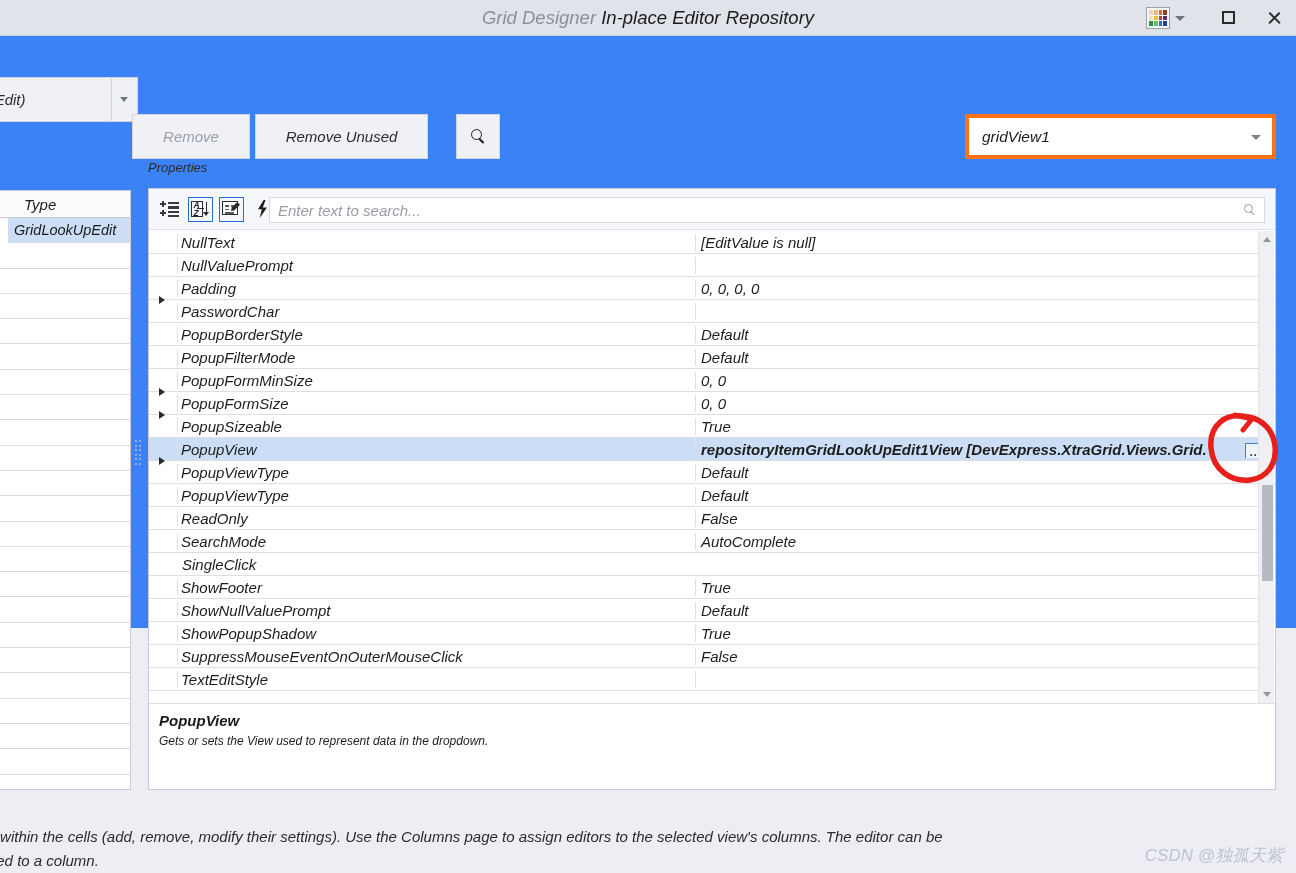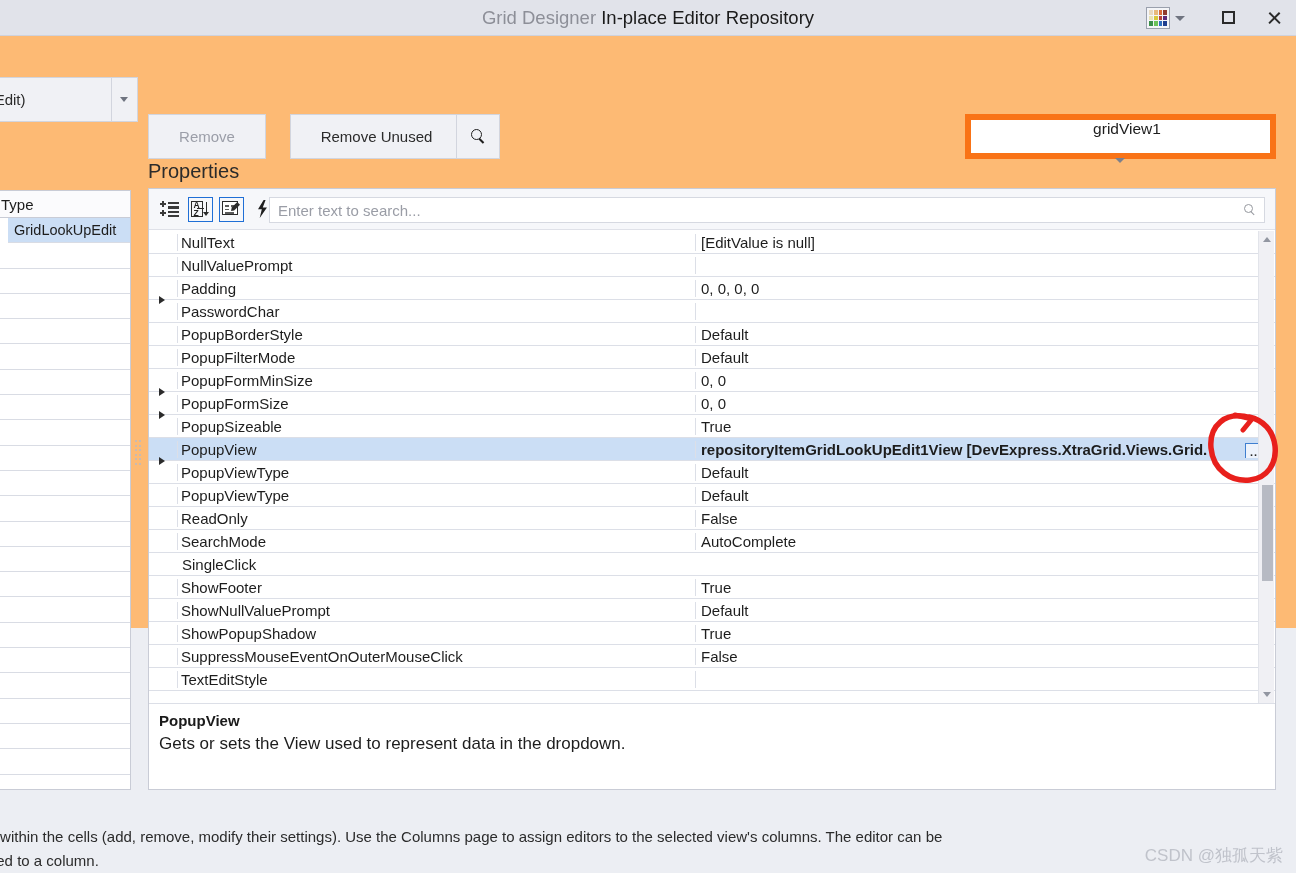--- a/index.html
+++ b/index.html
@@ -7,21 +7,22 @@
     margin: 0; padding: 0;
     width: 1296px; height: 873px;
     overflow: hidden;
     font-family: "Liberation Sans", sans-serif;
     background: #eceef3;
     -webkit-font-smoothing: antialiased;
   }
   #app {
     position: relative;
     width: 1296px; height: 628px;
-    background: #fdba74;
+    background: #3b82f6;
+    font-style: italic;
   }
 
   
   .titlebar {
     position: absolute; left: 0; top: 0; width: 1296px; height: 36px;
     background: #e1e3ea;
     border-bottom: 1px solid #cfd2dc;
   }
   .title-text {
     position: absolute; left: 0; top: 0; width: 1296px; height: 36px;
@@ -88,62 +89,62 @@
   }
 
   .tb-btn {
     position: absolute; top: 77px; height: 45px;
     background: #f0f1f5; border: 1px solid #d2d5de;
     font-size: 15px; color: #2b2b2b;
     display: flex; align-items: center; justify-content: center;
     white-space: nowrap;
   }
   .tb-btn.disabled { color: #9b9ea8; }
-  #btn-remove { left: 148px; width: 118px; }
-  #btn-remove-unused { left: 290px; width: 173px; }
+  #btn-remove { left: 132px; width: 118px; }
+  #btn-remove-unused { left: 255px; width: 173px; }
   #btn-find { left: 456px; width: 44px; }
 
   .mag {
     position: relative; width: 15px; height: 15px;
   }
   .mag::before {
     content: ""; position: absolute; left: 0; top: 0;
     width: 9px; height: 9px; border: 1.8px solid #1f1f1f; border-radius: 50%;
   }
   .mag::after {
     content: ""; position: absolute; left: 9px; top: 9px;
     width: 6px; height: 1.8px; background: #1f1f1f; transform: rotate(45deg); transform-origin: 0 0;
   }
 
   .view-combo {
     position: absolute; left: 965px; top: 77px; width: 311px; height: 45px;
-    background: #ffffff; border: 6px solid #f97316;
-    display: flex; align-items: center; flex-direction: column;
+    background: #ffffff; border: 4px solid #f97316;
+    display: flex; align-items: center;
   }
   .view-combo .val { flex: 1; padding-left: 13px; font-size: 15.5px; color: #1d1d1d; }
   .view-combo .arrow { width: 30px; position: relative; height: 43px; }
   .view-combo .arrow::after {
     content: ""; position: absolute; left: 9px; top: 20px;
     border-left: 5px solid transparent; border-right: 5px solid transparent;
     border-top: 5px solid #7c808c;
   }
 
   
   .props-label {
     position: absolute; left: 148px; top: 160px;
-    font-size: 20px; color: #2b2b2b;
+    font-size: 13px; color: #2b2b2b;
   }
 
   
   .typelist {
     position: absolute; left: -1px; top: 190px; width: 132px; height: 600px;
     background: #ffffff; border: 1px solid #c9ccd6;
   }
   .typelist .hdr {
-    height: 27px; line-height: 27px; padding-left: 1px;
+    height: 27px; line-height: 27px; padding-left: 24px;
     font-size: 15px; color: #1d1d1d;
     background: #fbfbfd; border-bottom: 1px solid #c9ccd6;
   }
   .typelist .row {
     height: 25.3px; line-height: 25.3px; padding-left: 6px;
     font-size: 14.5px; color: #1d1d1d;
     border-bottom: 1px solid #d9dce4;
     white-space: nowrap; overflow: hidden;
   }
   .typelist .row.sel { background: #cbdef5; margin-left: 8px; }
@@ -270,21 +271,21 @@
   .pg-scroll .arrow.up { top: 0; }
   .pg-scroll .arrow.dn { bottom: 0; }
   .pg-scroll .thumb { position: absolute; left: 3px; width: 11px; background: #b7bac3; }
 
   
   .pg-desc {
     position: absolute; left: 0; bottom: 0; width: 1126px; height: 86px;
     background: #fff; border-top: 1px solid #dcdfe7; padding: 8px 10px 0 10px;
   }
   .pg-desc .t { font-size: 15px; font-weight: bold; color: #1a1a1a; }
-  .pg-desc .d { font-size: 17px; color: #1d1d1d; margin-top: 5px; }
+  .pg-desc .d { font-size: 12px; color: #1d1d1d; margin-top: 5px; }
 
   
   .statusbar {
     position: absolute; left: 0; top: 812px; width: 1296px; height: 61px;
     background: #eceef3;
   }
   .statusbar .line {
     position: absolute; font-size: 15px; color: #2b2b2b; white-space: nowrap;
   }
   .statusbar .l1 { left: -180px; top: 16px; }

